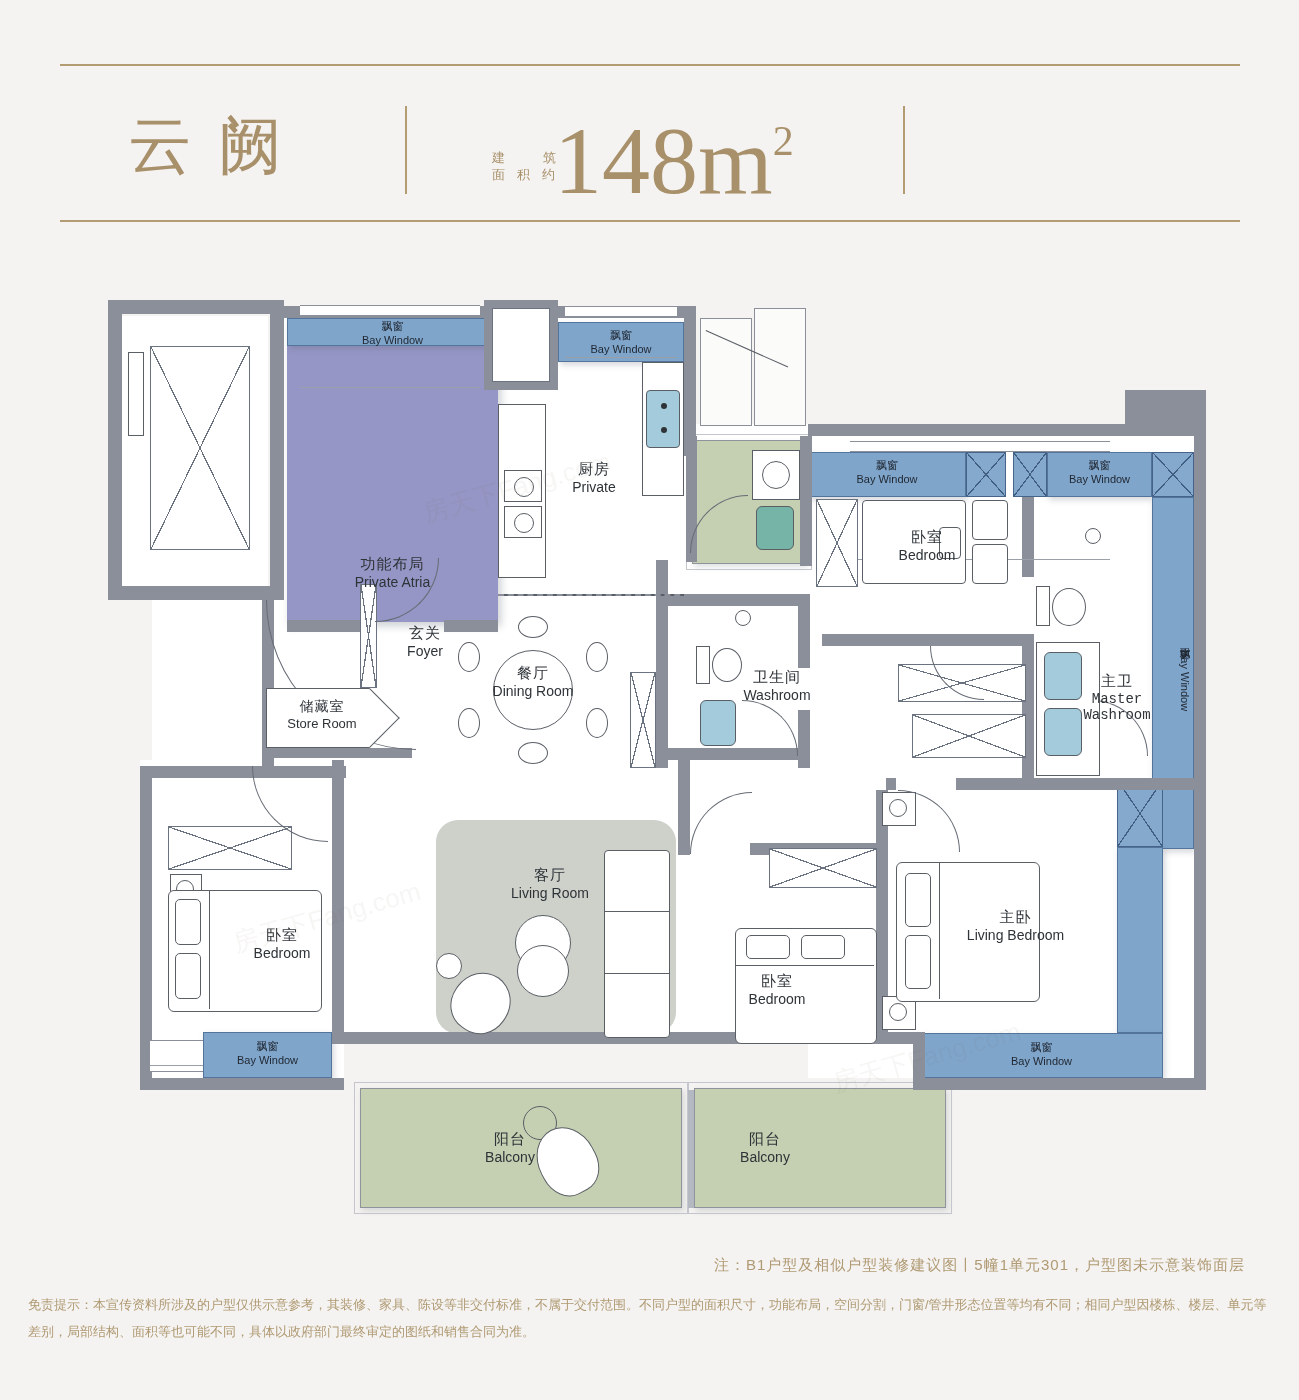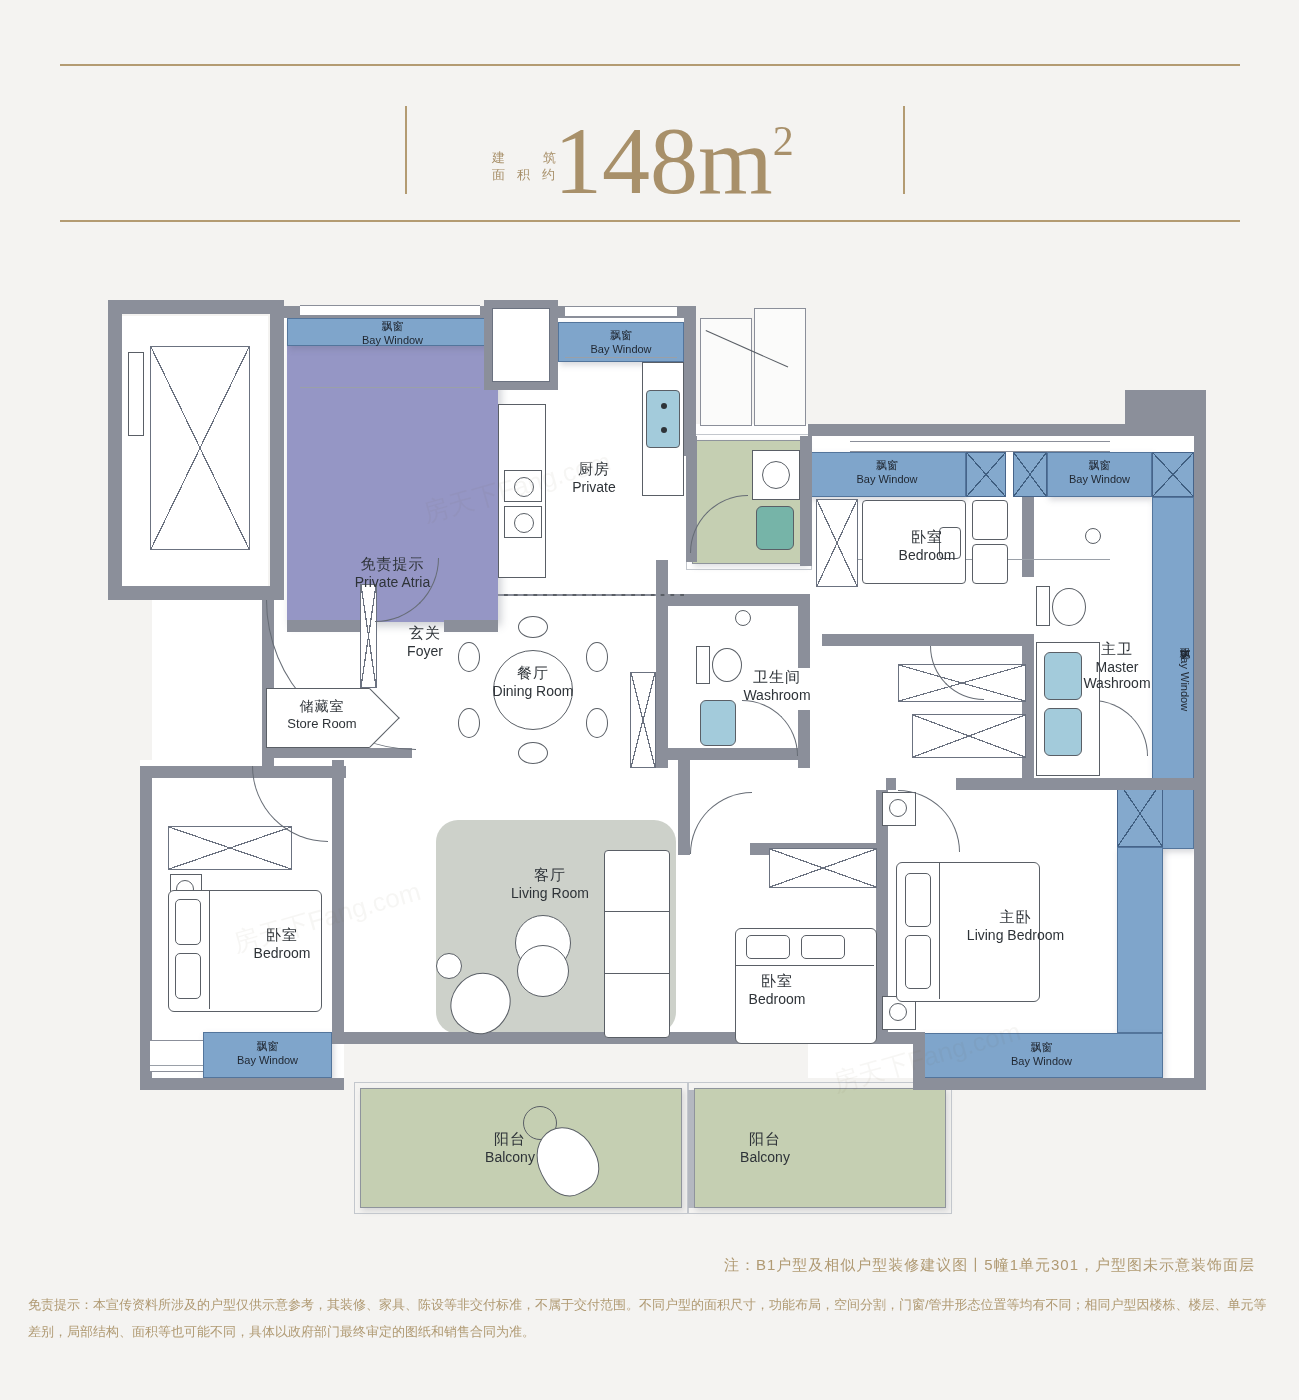--- a/index.html
+++ b/index.html
@@ -41,20 +41,21 @@
   .note{position:absolute;color:#b09a73;font-size:15px;letter-spacing:1px;}
   .disc{position:absolute;color:#b09a73;font-size:13px;line-height:2.05;}
 </style>
 </head>
 <body>
 
 <div class="page">
 
   <div class="goldline" style="left:60px;top:64px;width:1180px;height:2px;"></div>
   <div class="goldline" style="left:60px;top:220px;width:1180px;height:2px;"></div>
+  <div class="title" style="left:128px;top:102px;font-size:64px;letter-spacing:26px;">云阙</div>
   <div class="goldline" style="left:405px;top:106px;width:2px;height:88px;"></div>
   <div class="arealbl" style="left:492px;top:149px;width:66px;">
     <div style="letter-spacing:38px;white-space:nowrap;">建筑</div>
     <div style="letter-spacing:12px;white-space:nowrap;">面积约</div>
   </div>
   <div class="bignum" style="left:554px;top:86px;font-size:96px;line-height:110px;">
     <span>148</span><span>m</span><sup style="font-size:42px;vertical-align:38px;">2</sup>
   </div>
   <div class="goldline" style="left:903px;top:106px;width:2px;height:88px;"></div>
 
@@ -260,21 +261,21 @@
   <div class="baylbl" style="left:920px;top:1040px;width:243px;">
     <div class="zh">飘窗</div>
     <div class="en">Bay Window</div>
   </div>
   <div class="baylbl" style="left:203px;top:1039px;width:129px;">
     <div class="zh">飘窗</div>
     <div class="en">Bay Window</div>
   </div>
 
   <div class="lbl" style="left:287px;top:555px;width:211px;">
-    <div class="zh">免责提示</div>
+    <div class="zh">功能布局</div>
     <div class="en">Private Atria</div>
   </div>
   <div class="lbl" style="left:498px;top:460px;width:192px;">
     <div class="zh">厨房</div>
     <div class="en">Private</div>
   </div>
   <div class="lbl" style="left:350px;top:624px;width:150px;">
     <div class="zh">玄关</div>
     <div class="en">Foyer</div>
   </div>
@@ -290,21 +291,21 @@
     <div class="en" style="font-size:13px;">Store Room</div>
   </div>
   <div class="lbl" style="left:712px;top:668px;width:130px;">
     <div class="zh">卫生间</div>
     <div class="en">Washroom</div>
   </div>
   <div class="lbl" style="left:862px;top:528px;width:130px;">
     <div class="zh">卧室</div>
     <div class="en">Bedroom</div>
   </div>
-  <div class="lbl" style="left:1062px;top:640px;width:110px;">
+  <div class="lbl" style="left:1062px;top:672px;width:110px;font-family:Liberation Mono, monospace;">
     <div class="zh">主卫</div>
     <div class="en">Master Washroom</div>
   </div>
   <div class="lbl" style="left:470px;top:866px;width:160px;">
     <div class="zh">客厅</div>
     <div class="en">Living Room</div>
   </div>
   <div class="lbl" style="left:212px;top:926px;width:140px;">
     <div class="zh">卧室</div>
     <div class="en">Bedroom</div>
@@ -323,16 +324,16 @@
   </div>
   <div class="lbl" style="left:700px;top:1130px;width:130px;">
     <div class="zh">阳台</div>
     <div class="en">Balcony</div>
   </div>
 
   <div class="wm" style="left:420px;top:470px;">房天下Fang.com</div>
   <div class="wm" style="left:230px;top:900px;">房天下Fang.com</div>
   <div class="wm" style="left:830px;top:1040px;">房天下Fang.com</div>
 
-  <div class="note" style="right:44px;top:1256px;">注：B1户型及相似户型装修建议图丨5幢1单元301，户型图未示意装饰面层</div>
+  <div class="note" style="right:54px;top:1256px;">注：B1户型及相似户型装修建议图丨5幢1单元301，户型图未示意装饰面层</div>
   <div class="disc" style="left:28px;top:1292px;width:1248px;">免责提示：本宣传资料所涉及的户型仅供示意参考，其装修、家具、陈设等非交付标准，不属于交付范围。不同户型的面积尺寸，功能布局，空间分割，门窗/管井形态位置等均有不同；相同户型因楼栋、楼层、单元等差别，局部结构、面积等也可能不同，具体以政府部门最终审定的图纸和销售合同为准。</div>
 
 </div>
 
 </body></html>

